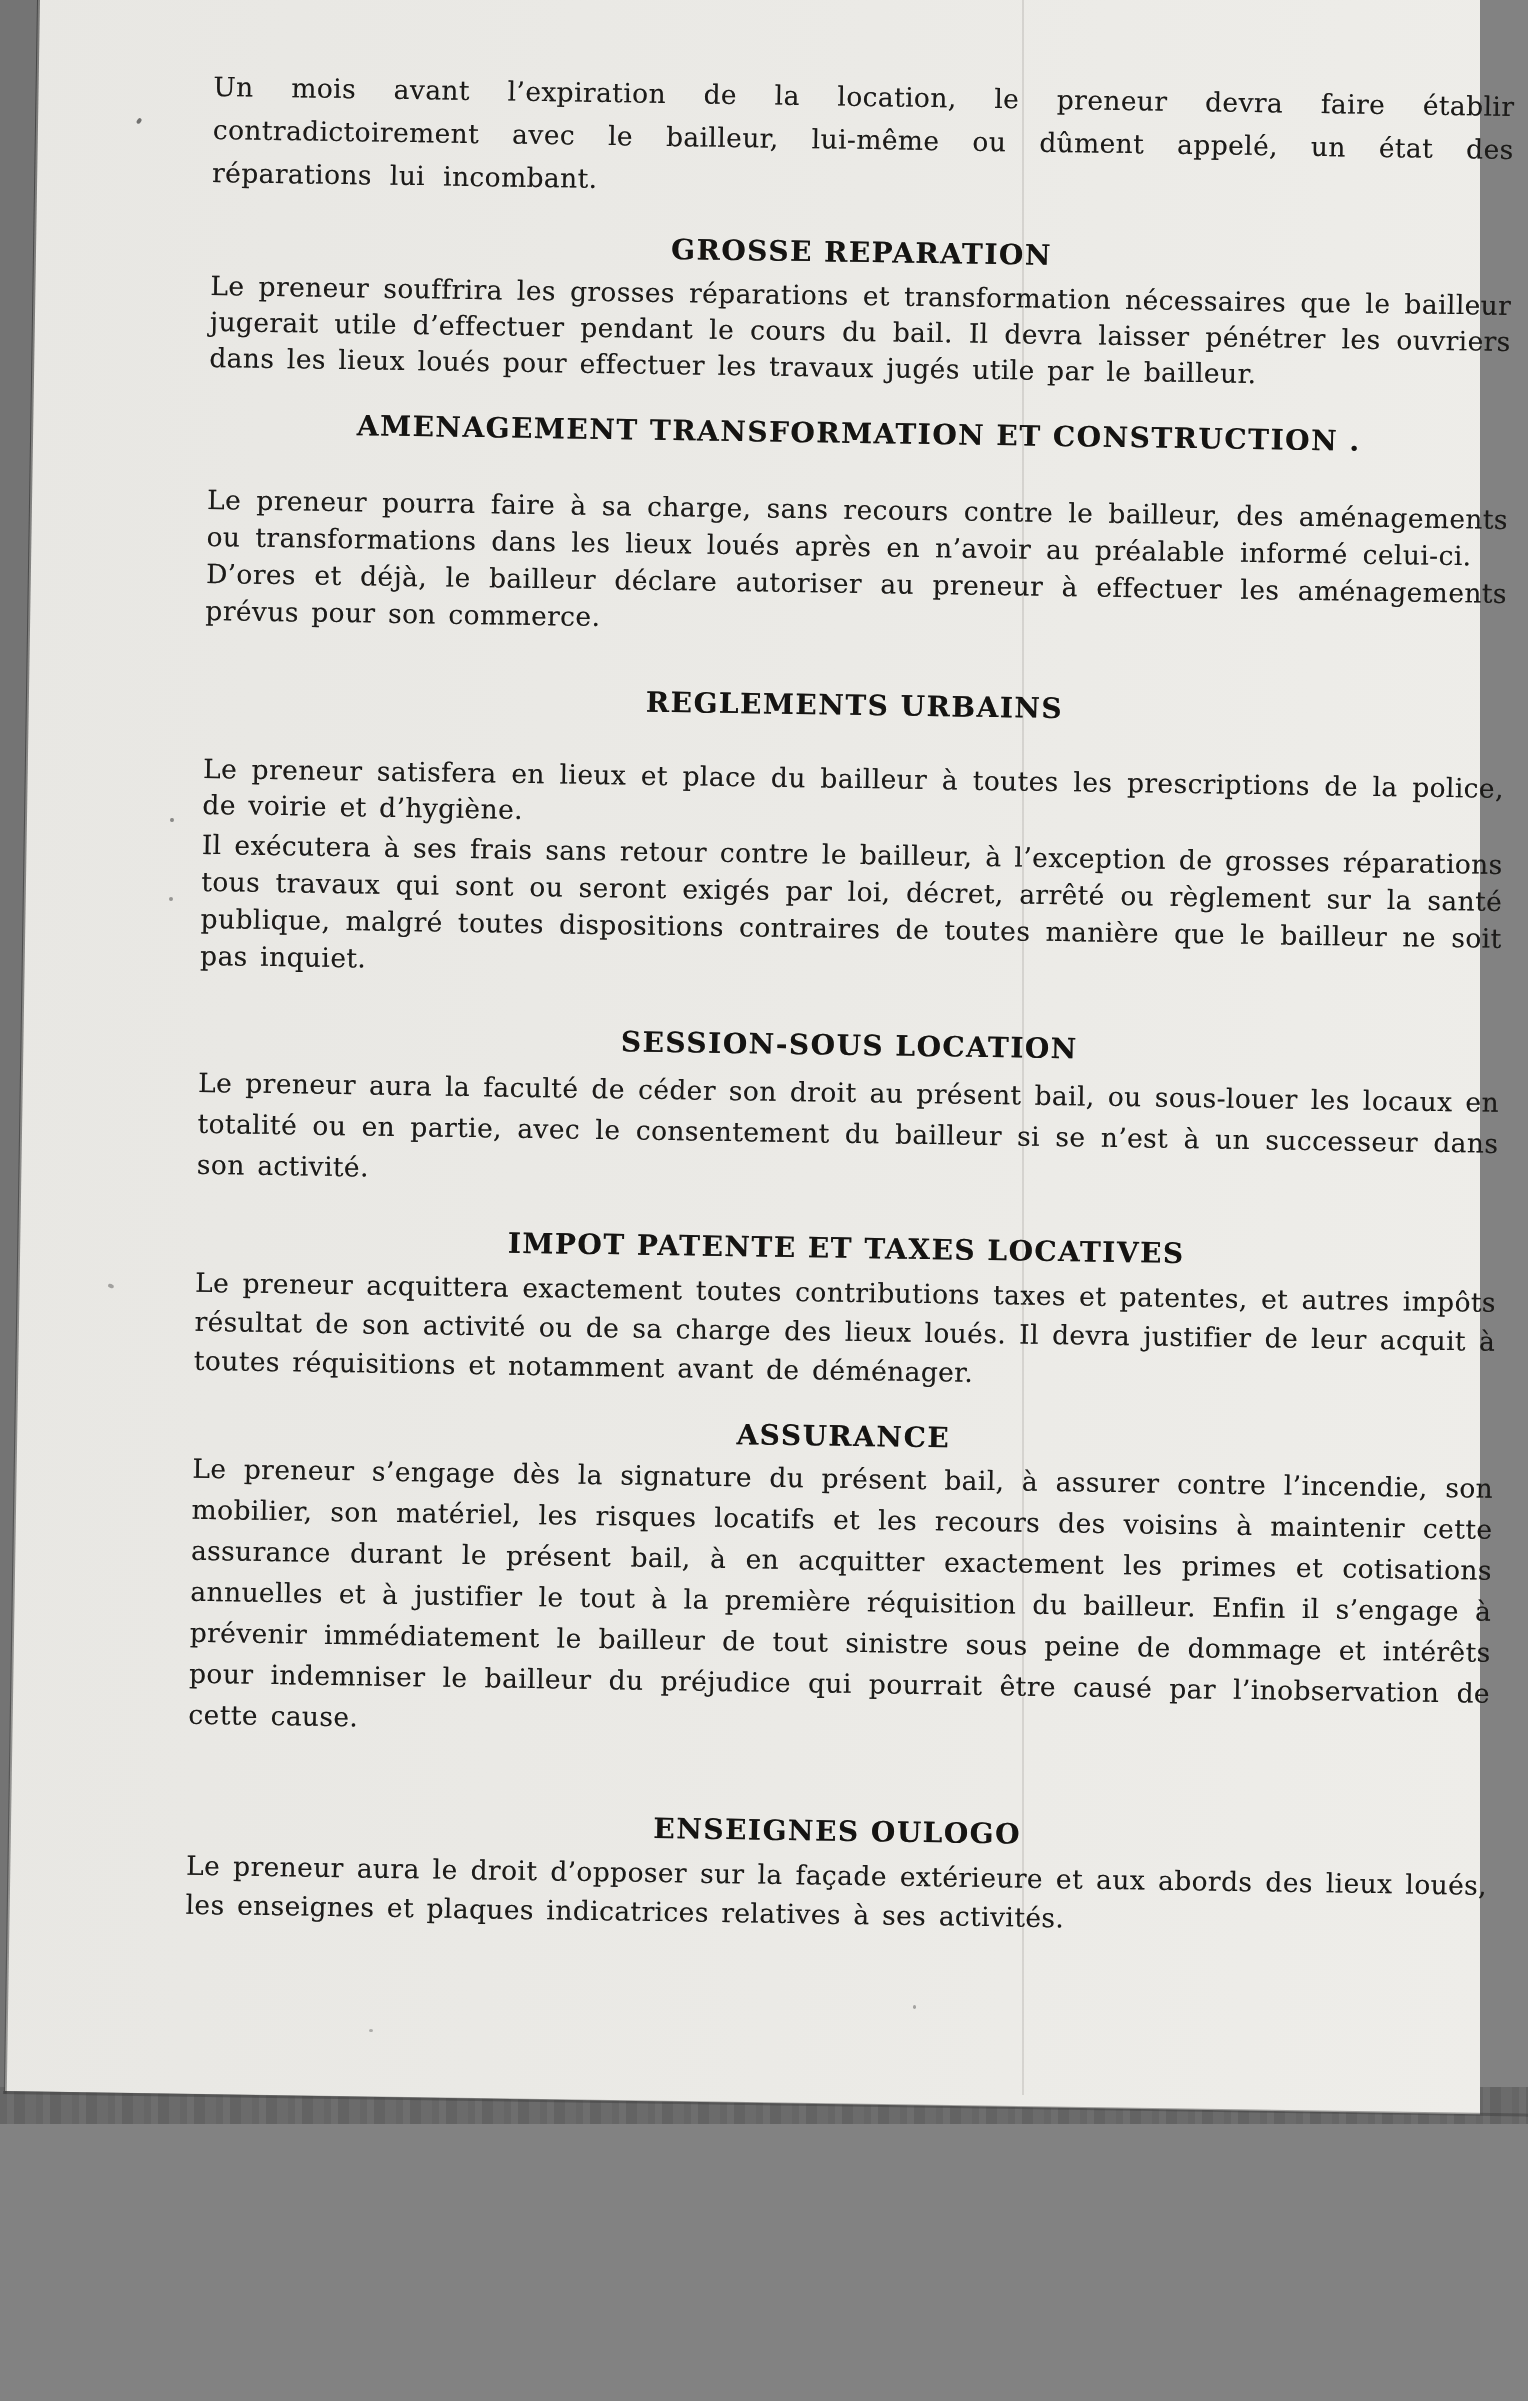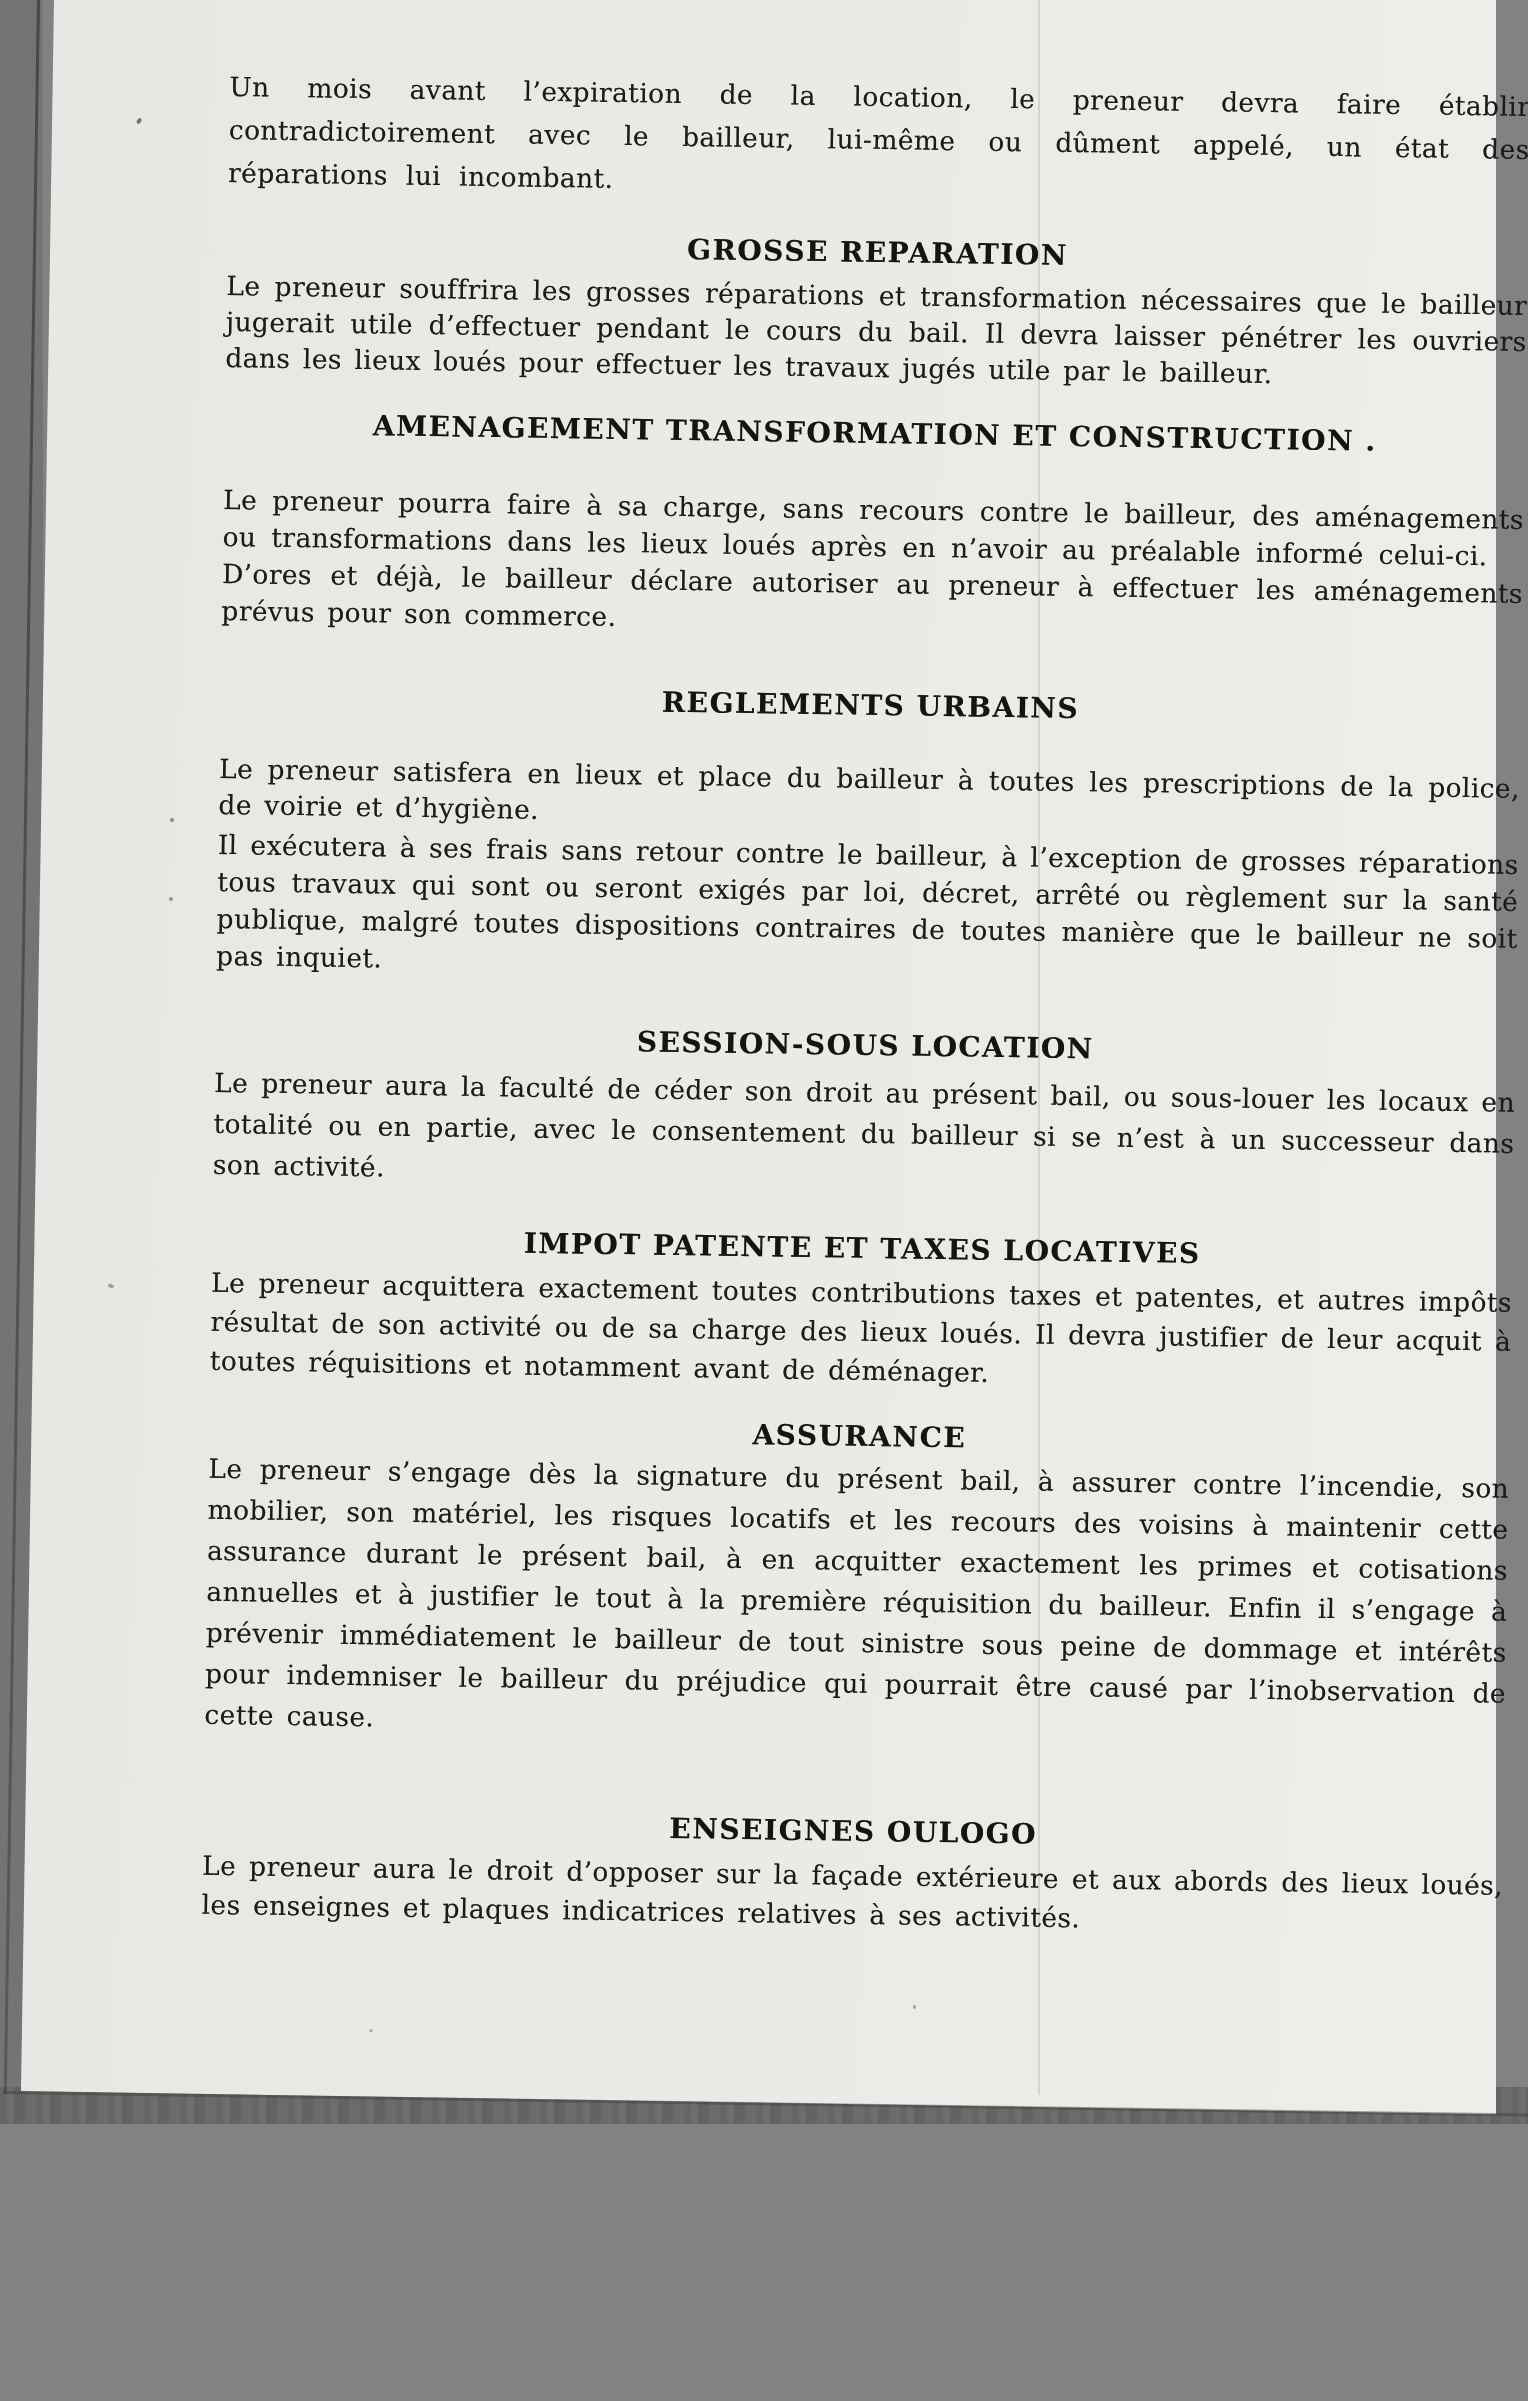--- a/index.html
+++ b/index.html
@@ -31,21 +31,21 @@
     background: repeating-linear-gradient(90deg,
       #666666 0px, #666666 7.4px,
       #6e6e6e 7.4px, #6e6e6e 13.6px,
       #636363 13.6px, #636363 25px,
       #6b6b6b 25px, #6b6b6b 36px);
   }
 
   
   .paper {
     position: absolute;
-    left: 16px; top: 0;
+    left: 0; top: 0;
     width: 1480px;
     height: 2120px;
     background: linear-gradient(93deg, var(--paper, #e8e7e3) 0%, #ebeae6 55%, #eeede9 100%);
     clip-path: polygon(38px 0px, 1528px 0px, 1528px 2115px, 5px 2091px);
   }
   .paper-edge-left {
     position: absolute;
     left: 37px; top: 0;
     width: 3.1px;
     height: 2094px;

